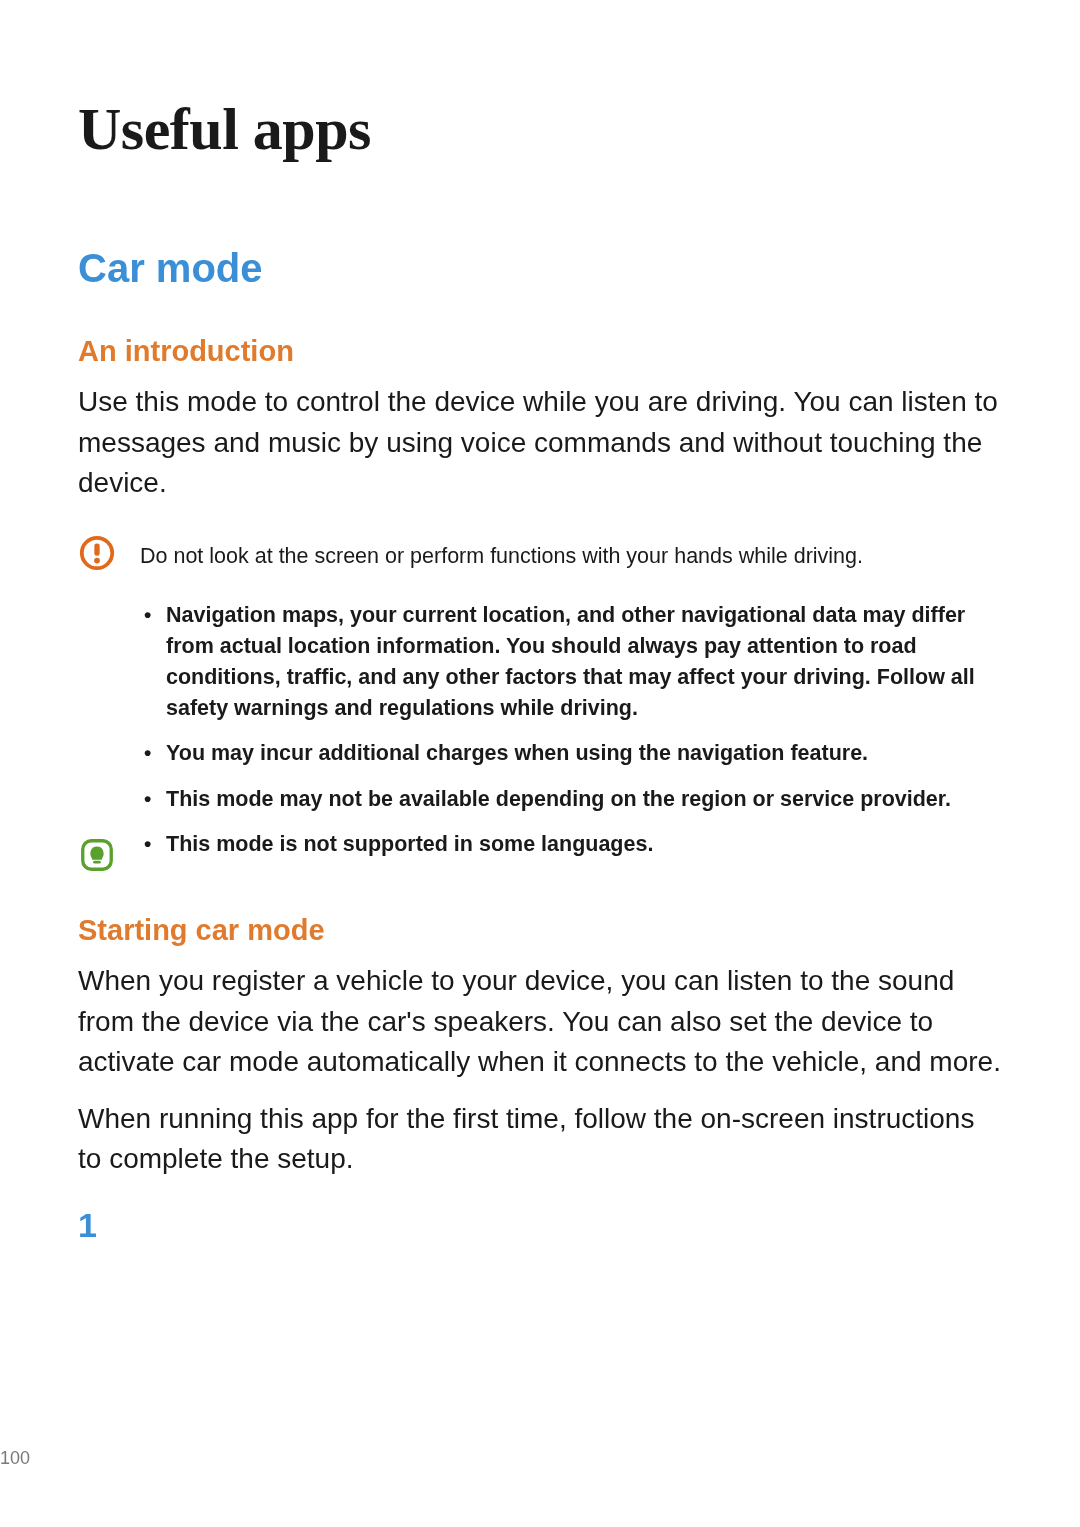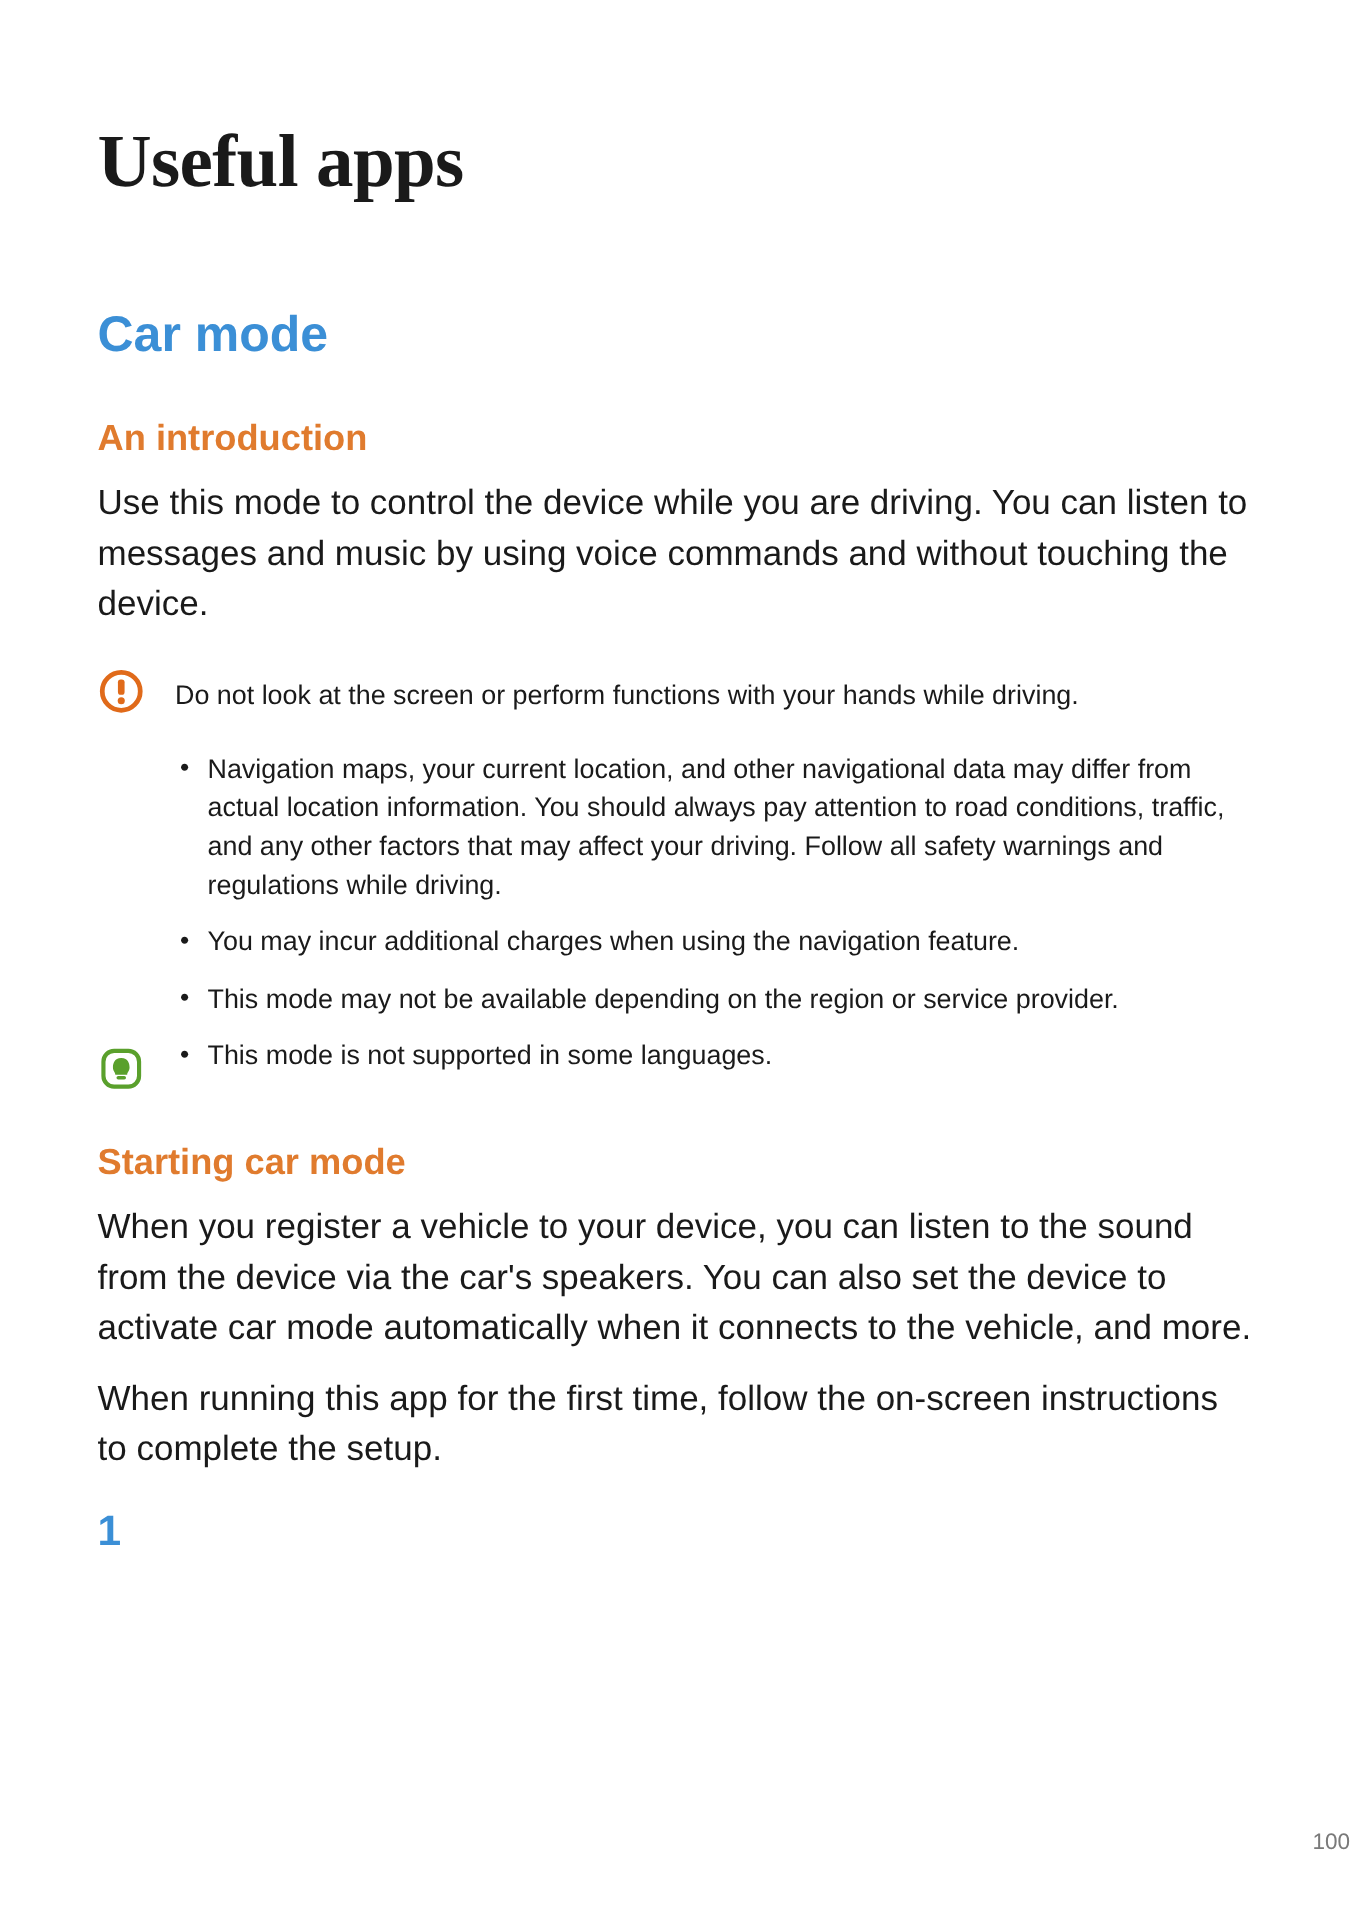--- a/index.html
+++ b/index.html
@@ -63,20 +63,21 @@
   .bullet-list {
     list-style: none;
     padding: 0;
   }
   .bullet-list li {
     position: relative;
     padding-left: 26px;
     margin-bottom: 14px;
     font-size: 21.5px;
     line-height: 1.45;
+    font-weight: bold;
   }
   .bullet-list li::before {
     content: "•";
     position: absolute;
     left: 4px;
     top: 0;
     font-size: 21px;
   }
   .section-gap { margin-top: 40px; }
   .numbered {
@@ -92,24 +93,24 @@
     flex: 0 0 36px;
     line-height: 1;
   }
   .numbered .step-text {
     font-size: 21.5px;
     line-height: 1.45;
   }
   .step-text .bold { font-weight: 700; }
   .page-number {
     position: absolute;
-    bottom: 43px;
+    bottom: 58px;
     left: 0;
     right: 0;
-    text-align: right;
+    text-align: left;
     font-size: 18px;
     color: #7a7a7a;
   }
 </style>
 </head>
 <body>
 
 <div class="page">
 
   <h1 class="h1">Useful apps</h1>

